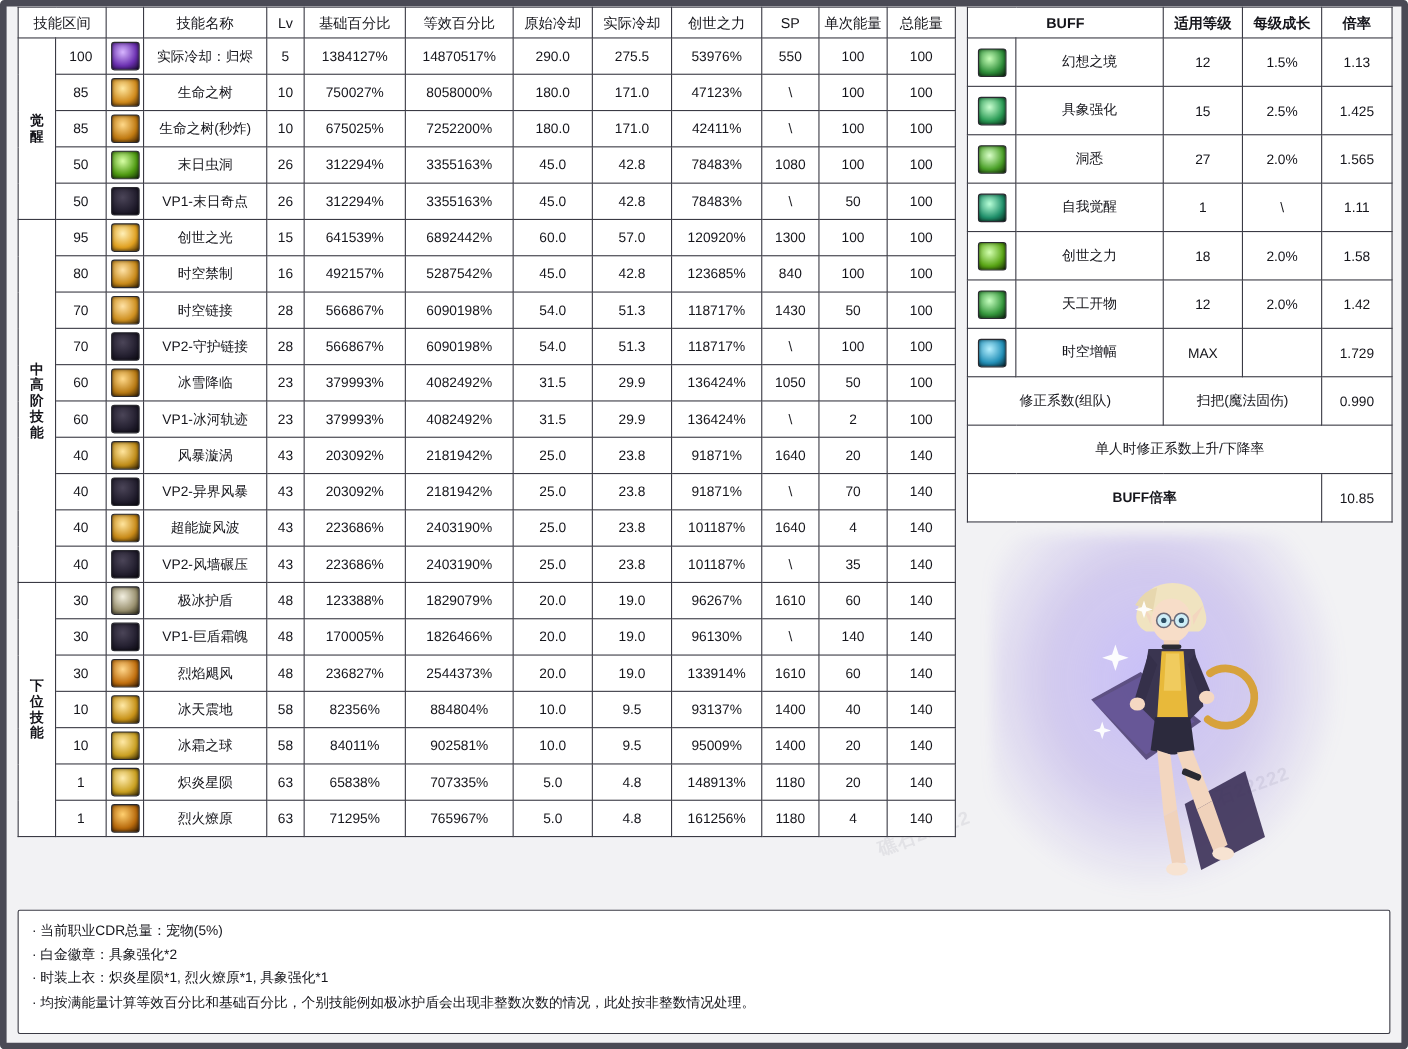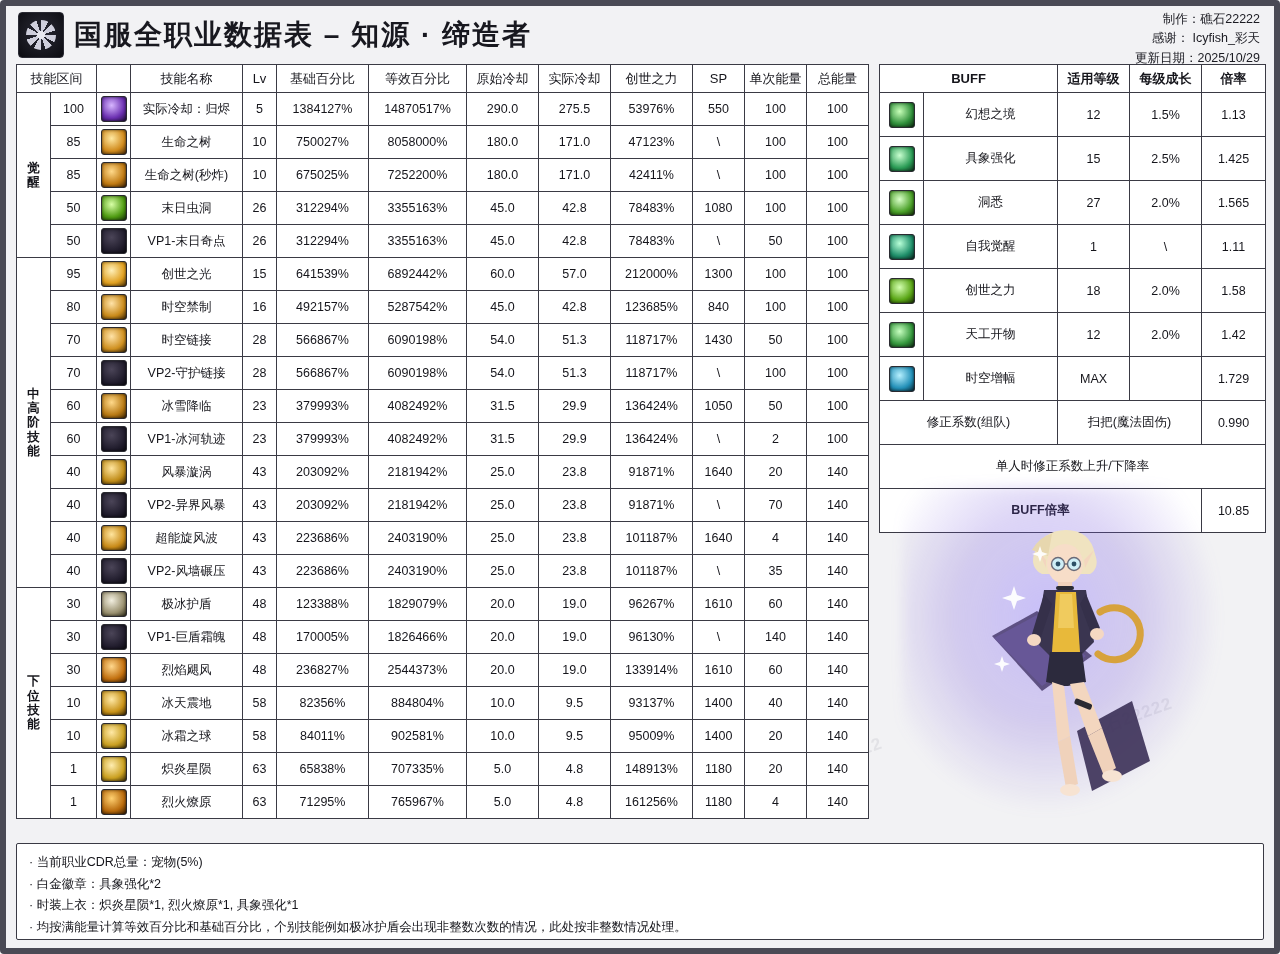--- a/index.html
+++ b/index.html
@@ -153,21 +153,21 @@
     left:120px; top:40px;
     width:170px; height:300px;
   }
   
   #notes {
     position:absolute;
     left:10px; right:10px;
     bottom:8px;
     border:1px solid #3a3a44;
     background:#ffffff;
-    padding:8px 12px 1px 12px;
+    padding:8px 12px 17px 12px;
     border-radius:2px;
   }
   #notes div {
     font-size:12.5px;
     color:#15151b;
     line-height:1.72;
     white-space:nowrap;
   }
   
   .wm {
@@ -194,29 +194,20 @@
   <div class="wm" style="left:430px;top:450px;">礁石22222</div>
   <div class="wm" style="left:760px;top:430px;">礁石22222</div>
   <div class="wm" style="left:1060px;top:400px;">礁石22222</div>
   <div class="wm" style="left:150px;top:700px;">礁石22222</div>
   <div class="wm" style="left:470px;top:720px;">礁石22222</div>
   <div class="wm" style="left:790px;top:740px;">礁石22222</div>
   <div class="wm" style="left:1080px;top:700px;">礁石22222</div>
   <div class="wm" style="left:250px;top:880px;">礁石22222</div>
   <div class="wm" style="left:900px;top:890px;">礁石22222</div>
 
-  <div id="header">
-    <div id="logo"></div>
-    <div id="title">国服全职业数据表  –  知源 · 缔造者</div>
-    <div id="credits">
-      <div>制作：礁石22222</div>
-      <div>感谢： Icyfish_彩天</div>
-      <div>更新日期：2025/10/29</div>
-    </div>
-  </div>
 
   <div id="main">
 
     <table id="skill-table">
       <colgroup>
         <col style="width:34px">
           <col style="width:46px">
           <col style="width:34px">
           <col style="width:112px">
         <col style="width:34px">
@@ -337,21 +328,21 @@
             <td>95</td>
             <td class="icon-cell">
               <div class="icon" style="background: radial-gradient(circle at 40% 35%, rgb(255, 240, 184), rgb(224, 160, 32) 60%, rgb(80, 51, 6));"></div>
             </td>
             <td>创世之光</td>
             <td>15</td>
             <td>641539%</td>
             <td>6892442%</td>
             <td>60.0</td>
             <td>57.0</td>
-            <td>212000%</td>
+            <td>120920%</td>
             <td>1300</td>
             <td>100</td>
             <td>100</td>
           </tr>
           <tr>
             <td>80</td>
             <td class="icon-cell">
               <div class="icon" style="background: radial-gradient(circle at 40% 35%, rgb(255, 227, 168), rgb(201, 138, 26) 60%, rgb(65, 40, 3));"></div>
             </td>
             <td>时空禁制</td>

